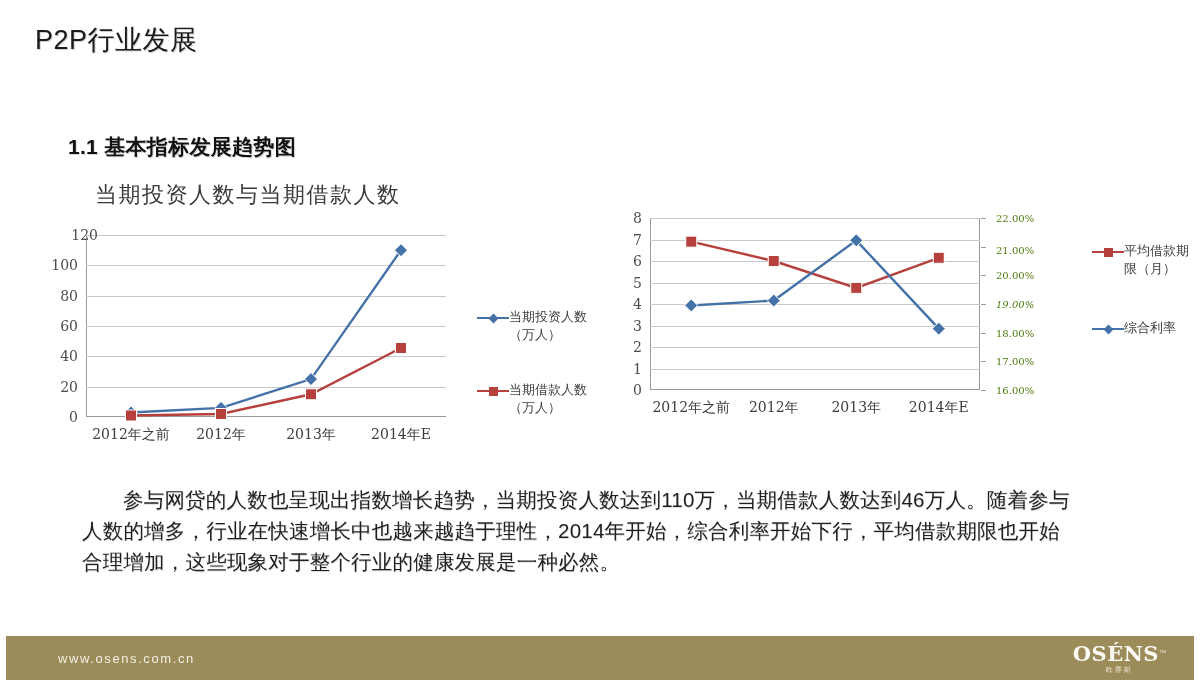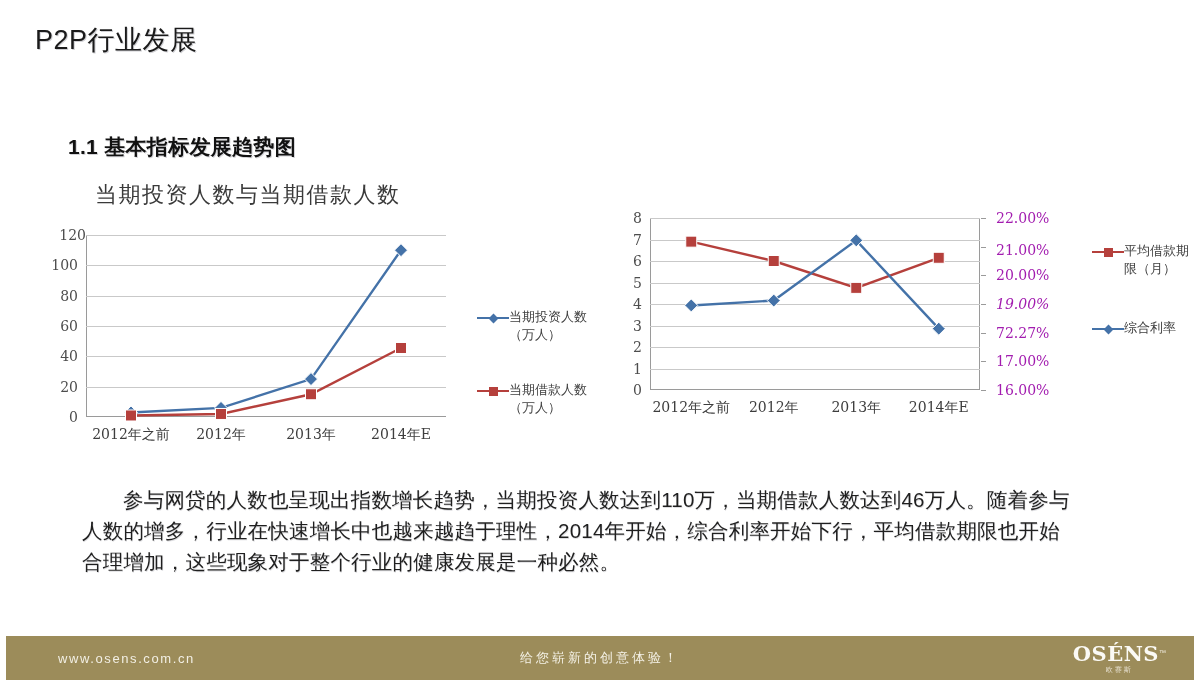--- a/index.html
+++ b/index.html
@@ -91,22 +91,22 @@
     font-size: 14px;
     color: #4d4d4d;
     white-space: nowrap;
     text-align: right;
   }
   .ytick-right {
     position: absolute;
     left: 0;
     transform: translateY(-50%);
     font-family: "DejaVu Serif", "Liberation Serif", serif;
-    font-size: 14px;
-    color: #a21caf;
+    font-size: 10px;
+    color: #4d7c0f;
     white-space: nowrap;
     text-align: left;
   }
   .tickmark {
     position: absolute;
     width: 5px;
     height: 1px;
     background: #9a9a9a;
   }
   .xtick {
@@ -241,21 +241,21 @@
       <div class="ytick" style="top: 151.667px; right: 368px;">20</div>
       <div class="gridline" style="top: 121.333px;"></div>
       <div class="ytick" style="top: 121.333px; right: 368px;">40</div>
       <div class="gridline" style="top: 91px;"></div>
       <div class="ytick" style="top: 91px; right: 368px;">60</div>
       <div class="gridline" style="top: 60.6667px;"></div>
       <div class="ytick" style="top: 60.6667px; right: 368px;">80</div>
       <div class="gridline" style="top: 30.3333px;"></div>
       <div class="ytick" style="top: 30.3333px; right: 368px;">100</div>
       <div class="gridline" style="top: 0px;"></div>
-      <div class="ytick" style="top: 0px; right: 360px; text-align: right;">120</div>
+      <div class="ytick" style="top: 0px; right: 348px; text-align: right;">120</div>
       <div class="xtick" style="left: 45px; top: 191px;">2012年之前</div>
       <div class="xtick" style="left: 135px; top: 191px;">2012年</div>
       <div class="xtick" style="left: 225px; top: 191px;">2013年</div>
       <div class="xtick" style="left: 315px; top: 191px;">2014年E</div>
       <svg class="series-svg" width="360" height="182">
         <polyline points="45,177.45 135,172.9 225,144.08333333333331 315,15.166666666666686" fill="none" stroke="#4472a8" stroke-width="2.4"></polyline>
         <polygon points="45,170.95 51.5,177.45 45,183.95 38.5,177.45" fill="#4472a8" stroke="#ffffff" stroke-width="1"></polygon>
         <polygon points="135,166.4 141.5,172.9 135,179.4 128.5,172.9" fill="#4472a8" stroke="#ffffff" stroke-width="1"></polygon>
         <polygon points="225,137.58333333333331 231.5,144.08333333333331 225,150.58333333333331 218.5,144.08333333333331" fill="#4472a8" stroke="#ffffff" stroke-width="1"></polygon>
         <polygon points="315,8.666666666666686 321.5,15.166666666666686 315,21.666666666666686 308.5,15.166666666666686" fill="#4472a8" stroke="#ffffff" stroke-width="1"></polygon>
@@ -306,21 +306,21 @@
       <div class="gridline" style="top: 43px;"></div>
       <div class="ytick" style="top: 43px; right: 338px;">6</div>
       <div class="gridline" style="top: 21.5px;"></div>
       <div class="ytick" style="top: 21.5px; right: 338px;">7</div>
       <div class="gridline" style="top: 0px;"></div>
       <div class="ytick" style="top: 0px; right: 338px;">8</div>
       <div class="ytick-right" style="top: 172px; left: 346px;">16.00%</div>
       <div class="tickmark" style="top: 172px; left: 331px;"></div>
       <div class="ytick-right" style="top: 143.333px; left: 346px;">17.00%</div>
       <div class="tickmark" style="top: 143.333px; left: 331px;"></div>
-      <div class="ytick-right" style="top: 114.667px; left: 346px;">72.27%</div>
+      <div class="ytick-right" style="top: 114.667px; left: 346px;">18.00%</div>
       <div class="tickmark" style="top: 114.667px; left: 331px;"></div>
       <div class="ytick-right" style="top: 86px; left: 346px; font-style: italic;">19.00%</div>
       <div class="tickmark" style="top: 86px; left: 331px;"></div>
       <div class="ytick-right" style="top: 57.3333px; left: 346px;">20.00%</div>
       <div class="tickmark" style="top: 57.3333px; left: 331px;"></div>
       <div class="ytick-right" style="top: 32px; left: 346px;">21.00%</div>
       <div class="tickmark" style="top: 28.6667px; left: 331px;"></div>
       <div class="ytick-right" style="top: 0px; left: 346px;">22.00%</div>
       <div class="tickmark" style="top: 0px; left: 331px;"></div>
       <div class="xtick" style="left: 41.25px; top: 181px;">2012年之前</div>
@@ -356,18 +356,17 @@
         </div>
         <div class="legend-label">综合利率</div>
       </div>
     </div>
 </div>
 
 <div class="body-text">参与网贷的人数也呈现出指数增长趋势，当期投资人数达到110万，当期借款人数达到46万人。随着参与人数的增多，行业在快速增长中也越来越趋于理性，2014年开始，综合利率开始下行，平均借款期限也开始合理增加，这些现象对于整个行业的健康发展是一种必然。</div>
 
 <div class="footer">
   <div class="footer-url">www.osens.com.cn</div>
-  <div class="footer-slogan">给您崭新的创意体验！</div>
   <div class="footer-logo">
     <div><span class="logo-main">OSÉNS</span><span class="logo-tm">™</span></div>
     <div class="logo-sub">欧赛斯</div>
   </div>
 </div>
 
 </body></html>

